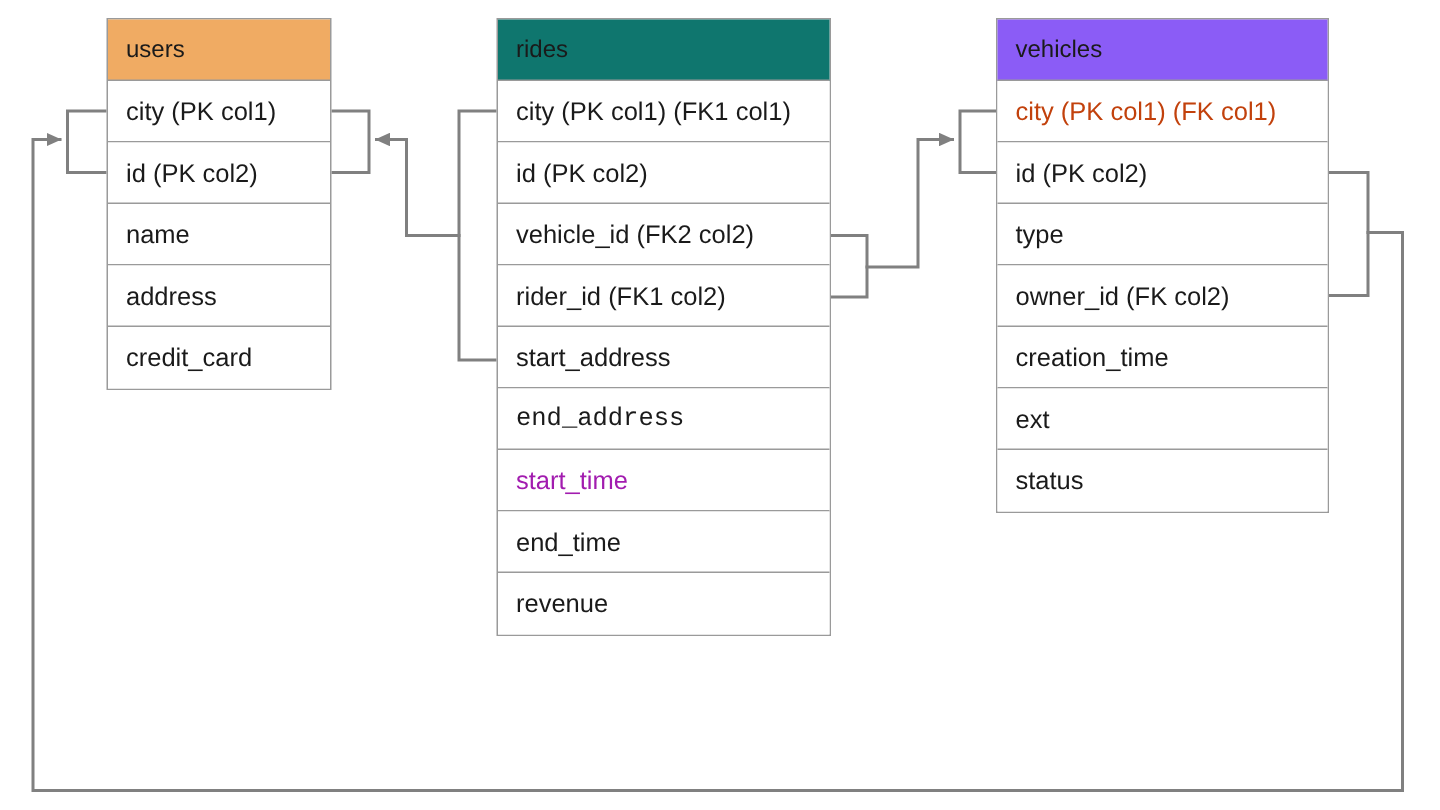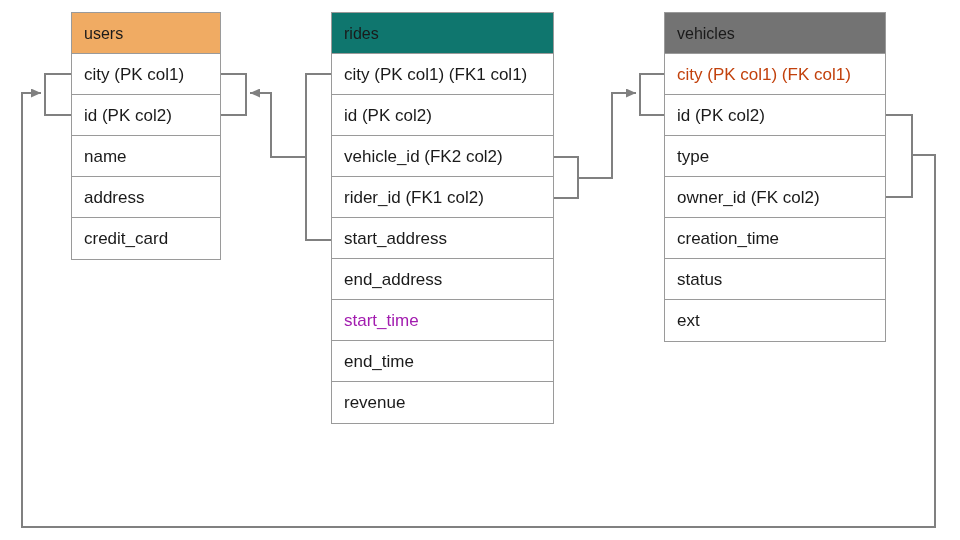--- a/index.html
+++ b/index.html
@@ -113,30 +113,30 @@
     <div class="row" style="border-bottom-color: rgb(154, 154, 154); color: rgb(26, 26, 26);">credit_card</div>
   </div>
 
   <div class="table" id="tbl-rides" style="border-color: rgb(154, 154, 154);">
     <div class="table-header" style="background: #0f766e; border-bottom-color: rgb(154, 154, 154); color: rgb(26, 26, 26);">rides</div>
     <div class="row" style="border-bottom-color: rgb(154, 154, 154); color: rgb(26, 26, 26);">city (PK col1) (FK1 col1)</div>
     <div class="row" style="border-bottom-color: rgb(154, 154, 154); color: rgb(26, 26, 26);">id (PK col2)</div>
     <div class="row" style="border-bottom-color: rgb(154, 154, 154); color: rgb(26, 26, 26);">vehicle_id (FK2 col2)</div>
     <div class="row" style="border-bottom-color: rgb(154, 154, 154); color: rgb(26, 26, 26);">rider_id (FK1 col2)</div>
     <div class="row" style="border-bottom-color: rgb(154, 154, 154); color: rgb(26, 26, 26);">start_address</div>
-    <div class="row" style="border-bottom-color: rgb(154, 154, 154); color: rgb(26, 26, 26);">end_address</div>
+    <div class="row" style="border-bottom-color: rgb(154, 154, 154); color: rgb(26, 26, 26); font-family: Liberation Mono, monospace;">end_address</div>
     <div class="row" style="border-bottom-color: rgb(154, 154, 154); color: #a21caf;">start_time</div>
     <div class="row" style="border-bottom-color: rgb(154, 154, 154); color: rgb(26, 26, 26);">end_time</div>
     <div class="row" style="border-bottom-color: rgb(154, 154, 154); color: rgb(26, 26, 26);">revenue</div>
   </div>
 
   <div class="table" id="tbl-vehicles" style="border-color: rgb(154, 154, 154);">
-    <div class="table-header" style="background: #737373; border-bottom-color: rgb(154, 154, 154); color: rgb(26, 26, 26);">vehicles</div>
+    <div class="table-header" style="background: #8b5cf6; border-bottom-color: rgb(154, 154, 154); color: rgb(26, 26, 26);">vehicles</div>
     <div class="row" style="border-bottom-color: rgb(154, 154, 154); color: #c2410c;">city (PK col1) (FK col1)</div>
     <div class="row" style="border-bottom-color: rgb(154, 154, 154); color: rgb(26, 26, 26);">id (PK col2)</div>
     <div class="row" style="border-bottom-color: rgb(154, 154, 154); color: rgb(26, 26, 26);">type</div>
     <div class="row" style="border-bottom-color: rgb(154, 154, 154); color: rgb(26, 26, 26);">owner_id (FK col2)</div>
     <div class="row" style="border-bottom-color: rgb(154, 154, 154); color: rgb(26, 26, 26);">creation_time</div>
+    <div class="row" style="border-bottom-color: rgb(154, 154, 154); color: rgb(26, 26, 26);">ext</div>
     <div class="row" style="border-bottom-color: rgb(154, 154, 154); color: rgb(26, 26, 26);">status</div>
-    <div class="row" style="border-bottom-color: rgb(154, 154, 154); color: rgb(26, 26, 26);">ext</div>
   </div>
 
 </div>
 
 </body></html>

